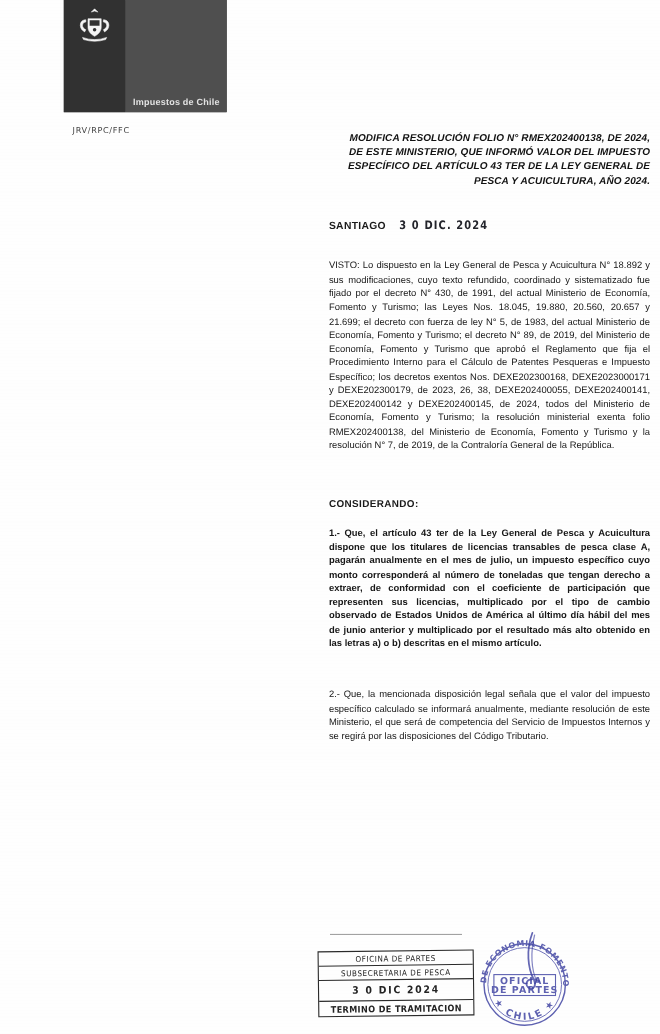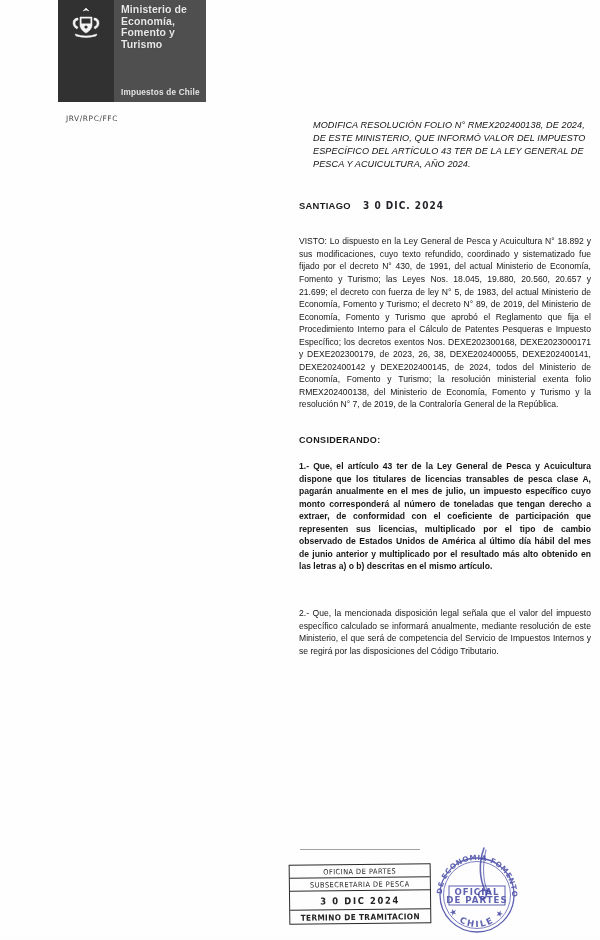--- a/index.html
+++ b/index.html
@@ -101,24 +101,24 @@
     position: absolute;
     left: 299px;
     top: 0;
     width: 292px;
   }
 
   .doc-title {
     margin-top: 119px;
     font-size: 9.1px;
     line-height: 13.1px;
-    font-weight: 400;
+    font-weight: 700;
     font-style: italic;
     letter-spacing: .1px;
-    text-align: left;
+    text-align: right;
     color: #121212;
     padding-left: 14px;
   }
 
   .res-line {
     margin-top: 22px;
     font-size: 9.4px;
     font-weight: 700;
     letter-spacing: .15px;
     display: flex;
@@ -158,21 +158,21 @@
   .para {
     font-size: 8.55px;
     line-height: 12.55px;
     text-align: justify;
     text-justify: inter-word;
     color: #161616;
     letter-spacing: .02px;
   }
   .visto { margin-top: 24px; }
   .considerando-head {
-    margin-top: 24px;
+    margin-top: 42px;
     font-size: 9px;
     font-weight: 700;
     letter-spacing: .35px;
   }
   .cons-1 { margin-top: 15px; font-weight: bold; }
   .cons-2 { margin-top: 34px; }
 
   
   .stamp-area {
     position: absolute;
@@ -280,21 +280,20 @@
               <path d="M9 29 q11 4 22 0 l-1 2 q-10 3 -20 0 z"></path>
             </g>
             <g fill="#2a2a2a">
               <path d="M15.5 13.5 h9 v5 h-9 z"></path>
               <circle cx="20" cy="22" r="1.6"></circle>
             </g>
           </svg>
         </span>
       </div>
       <div class="logo-text-pane">
-        <div class="logo-ministry">Ministerio de Economía, Fomento y Turismo</div>
         <div class="logo-gov">Impuestos de Chile</div>
       </div>
     </div>
 
     <div class="refcode">JRV/RPC/FFC</div>
   </div>
 
   <div class="body-col">
 
     <div class="doc-title">MODIFICA RESOLUCIÓN FOLIO N° RMEX202400138, DE 2024, DE ESTE MINISTERIO, QUE INFORMÓ VALOR DEL IMPUESTO ESPECÍFICO DEL ARTÍCULO 43 TER DE LA LEY GENERAL DE PESCA Y ACUICULTURA, AÑO 2024.</div>

